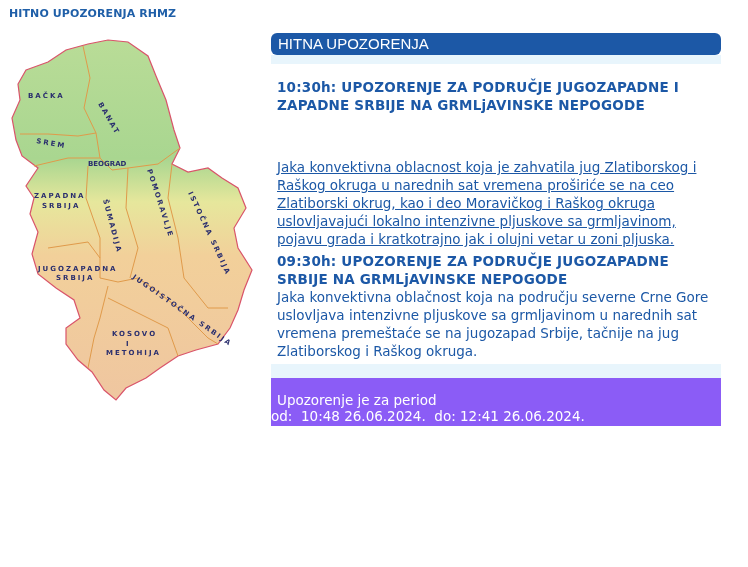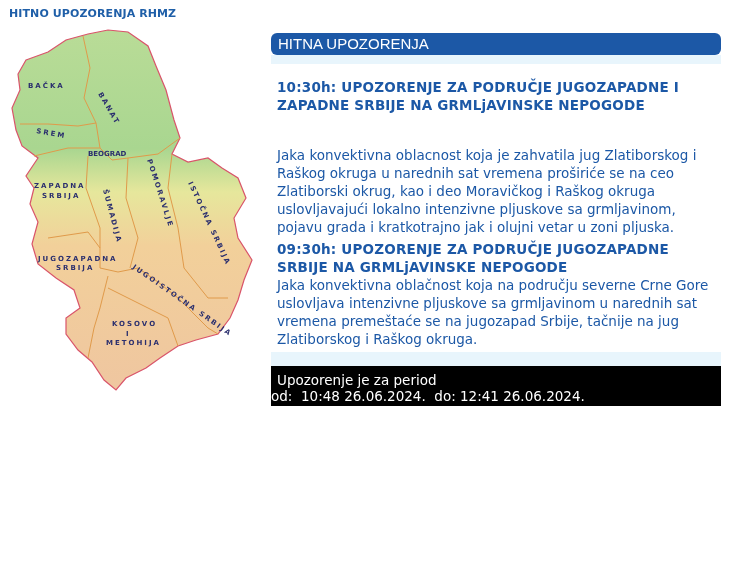--- a/index.html
+++ b/index.html
@@ -1,34 +1,34 @@
 <!DOCTYPE html>
 <html><head>
 <meta charset="utf-8">
 <style>
   html, body { margin:0; padding:0; background:#ffffff; }
   body { width:748px; height:567px; position:relative; overflow:hidden;
          font-family:"DejaVu Sans", "Liberation Sans", sans-serif; }
   .site-title { position:absolute; left:9px; top:7px; font-size:11px; font-weight:bold;
                 color:#1f5fa8; letter-spacing:0.1px; }
-  .map { position:absolute; left:8px; top:28px; width:250px; height:370px; }
+  .map { position:absolute; left:8px; top:38px; width:250px; height:370px; }
   .map svg { width:100%; height:100%; }
   .map-label { font-family:"DejaVu Sans", sans-serif; font-weight:bold; fill:#2b2f6e; font-size:7px; letter-spacing:2px; }
   .panel { position:absolute; left:271px; top:33px; width:450px; }
   .panel-header { background:#1c58a6; color:#ffffff; height:22px; line-height:22px;
                   font-size:15px; padding-left:7px; font-family:"Liberation Sans", sans-serif;border-radius:6px; }
   .panel-strip { background:#e8f5fc; height:9px; }
   .alert-title { color:#1c58a6; font-weight:bold; font-size:13.5px; line-height:18px;
                  padding-left:6px; margin-top:14px; letter-spacing:0.2px; }
   .alert-body { color:#1c58a6; font-size:13.5px; line-height:18px; padding-left:6px; }
-  .a1-body { margin-top:32px; }
+  .a1-body { margin-top:44px;text-decoration:underline; }
   .a2-title { margin-top:4px; }
   .a2-body { }
   .period-strip { background:#e8f5fc; height:14px; margin-top:4px; }
-  .period { background:#000000; color:#ffffff; font-size:13.5px; line-height:16px; padding:6px 0 2px 0; height:32px; }
+  .period { background:#8b5cf6; color:#ffffff; font-size:13.5px; line-height:16px; padding:14px 0 2px 0; height:32px; }
   .period .l1 { padding-left:6px; }
   .period .l2 { padding-left:0; }
 </style>
 </head>
 <body>
 
 <div class="site-title">HITNO UPOZORENJA RHMZ</div>
 
 <div class="map">
   <svg viewBox="0 0 250 370" xmlns="http://www.w3.org/2000/svg">

